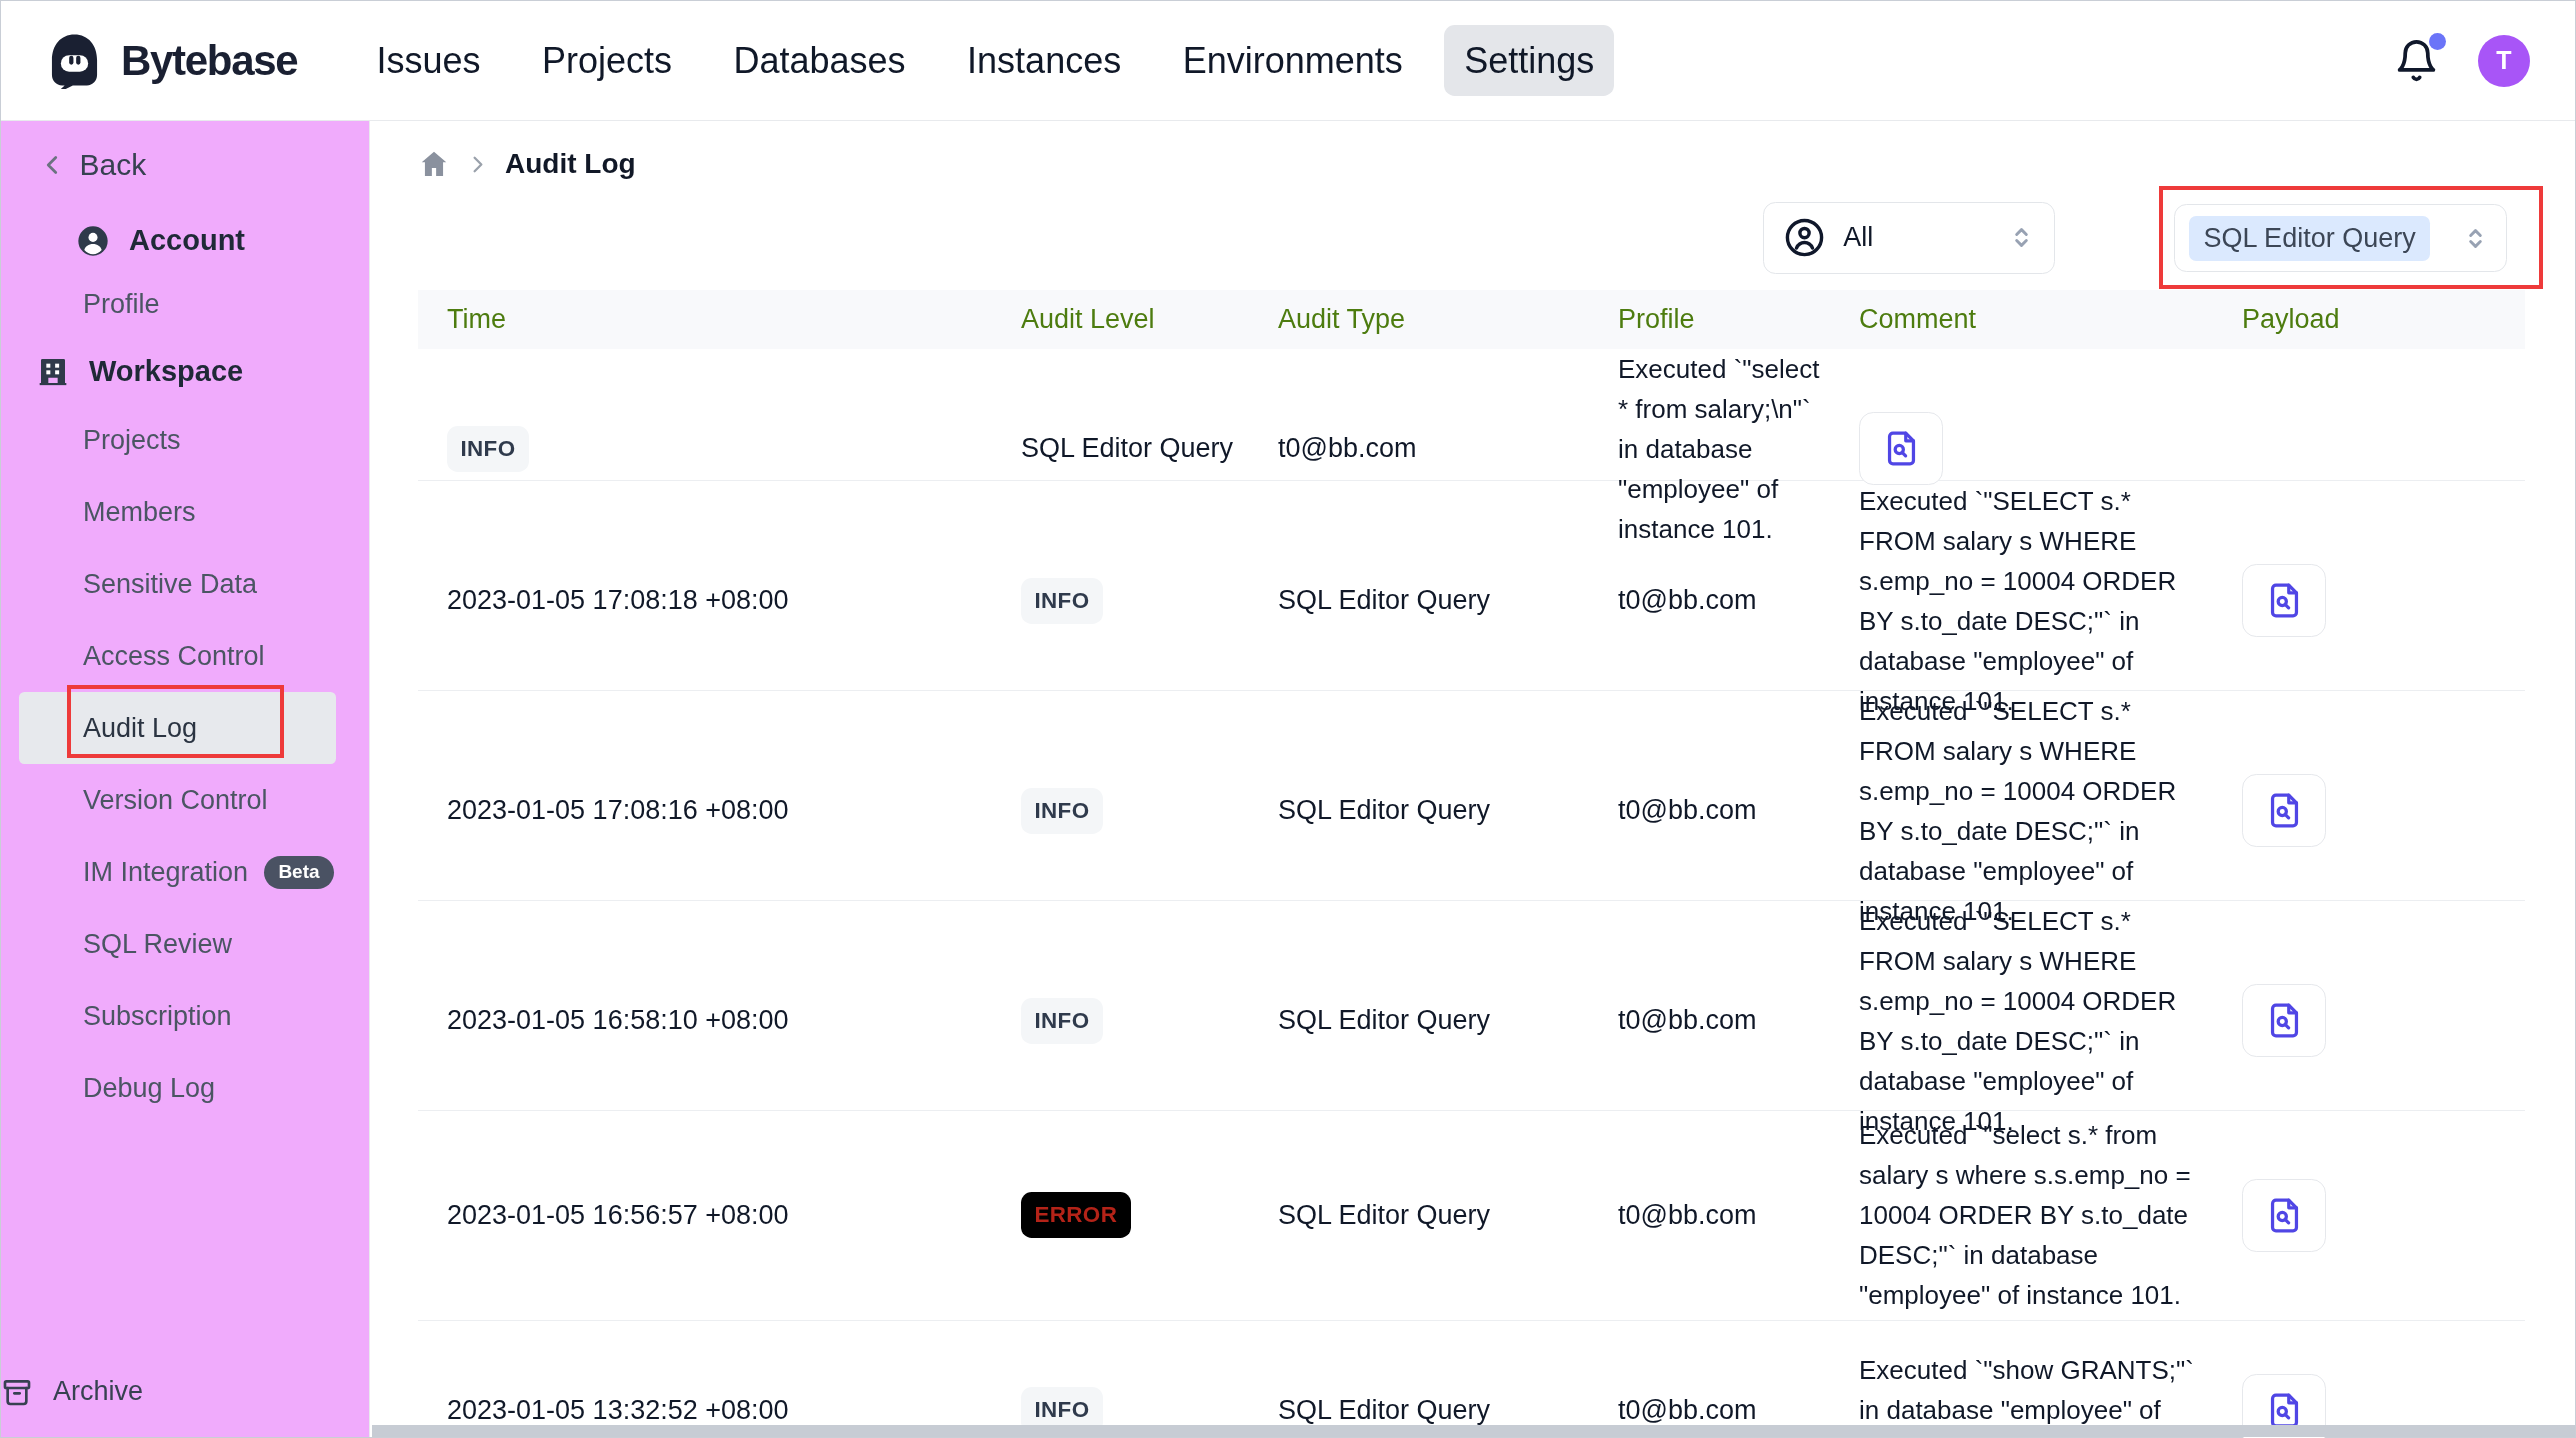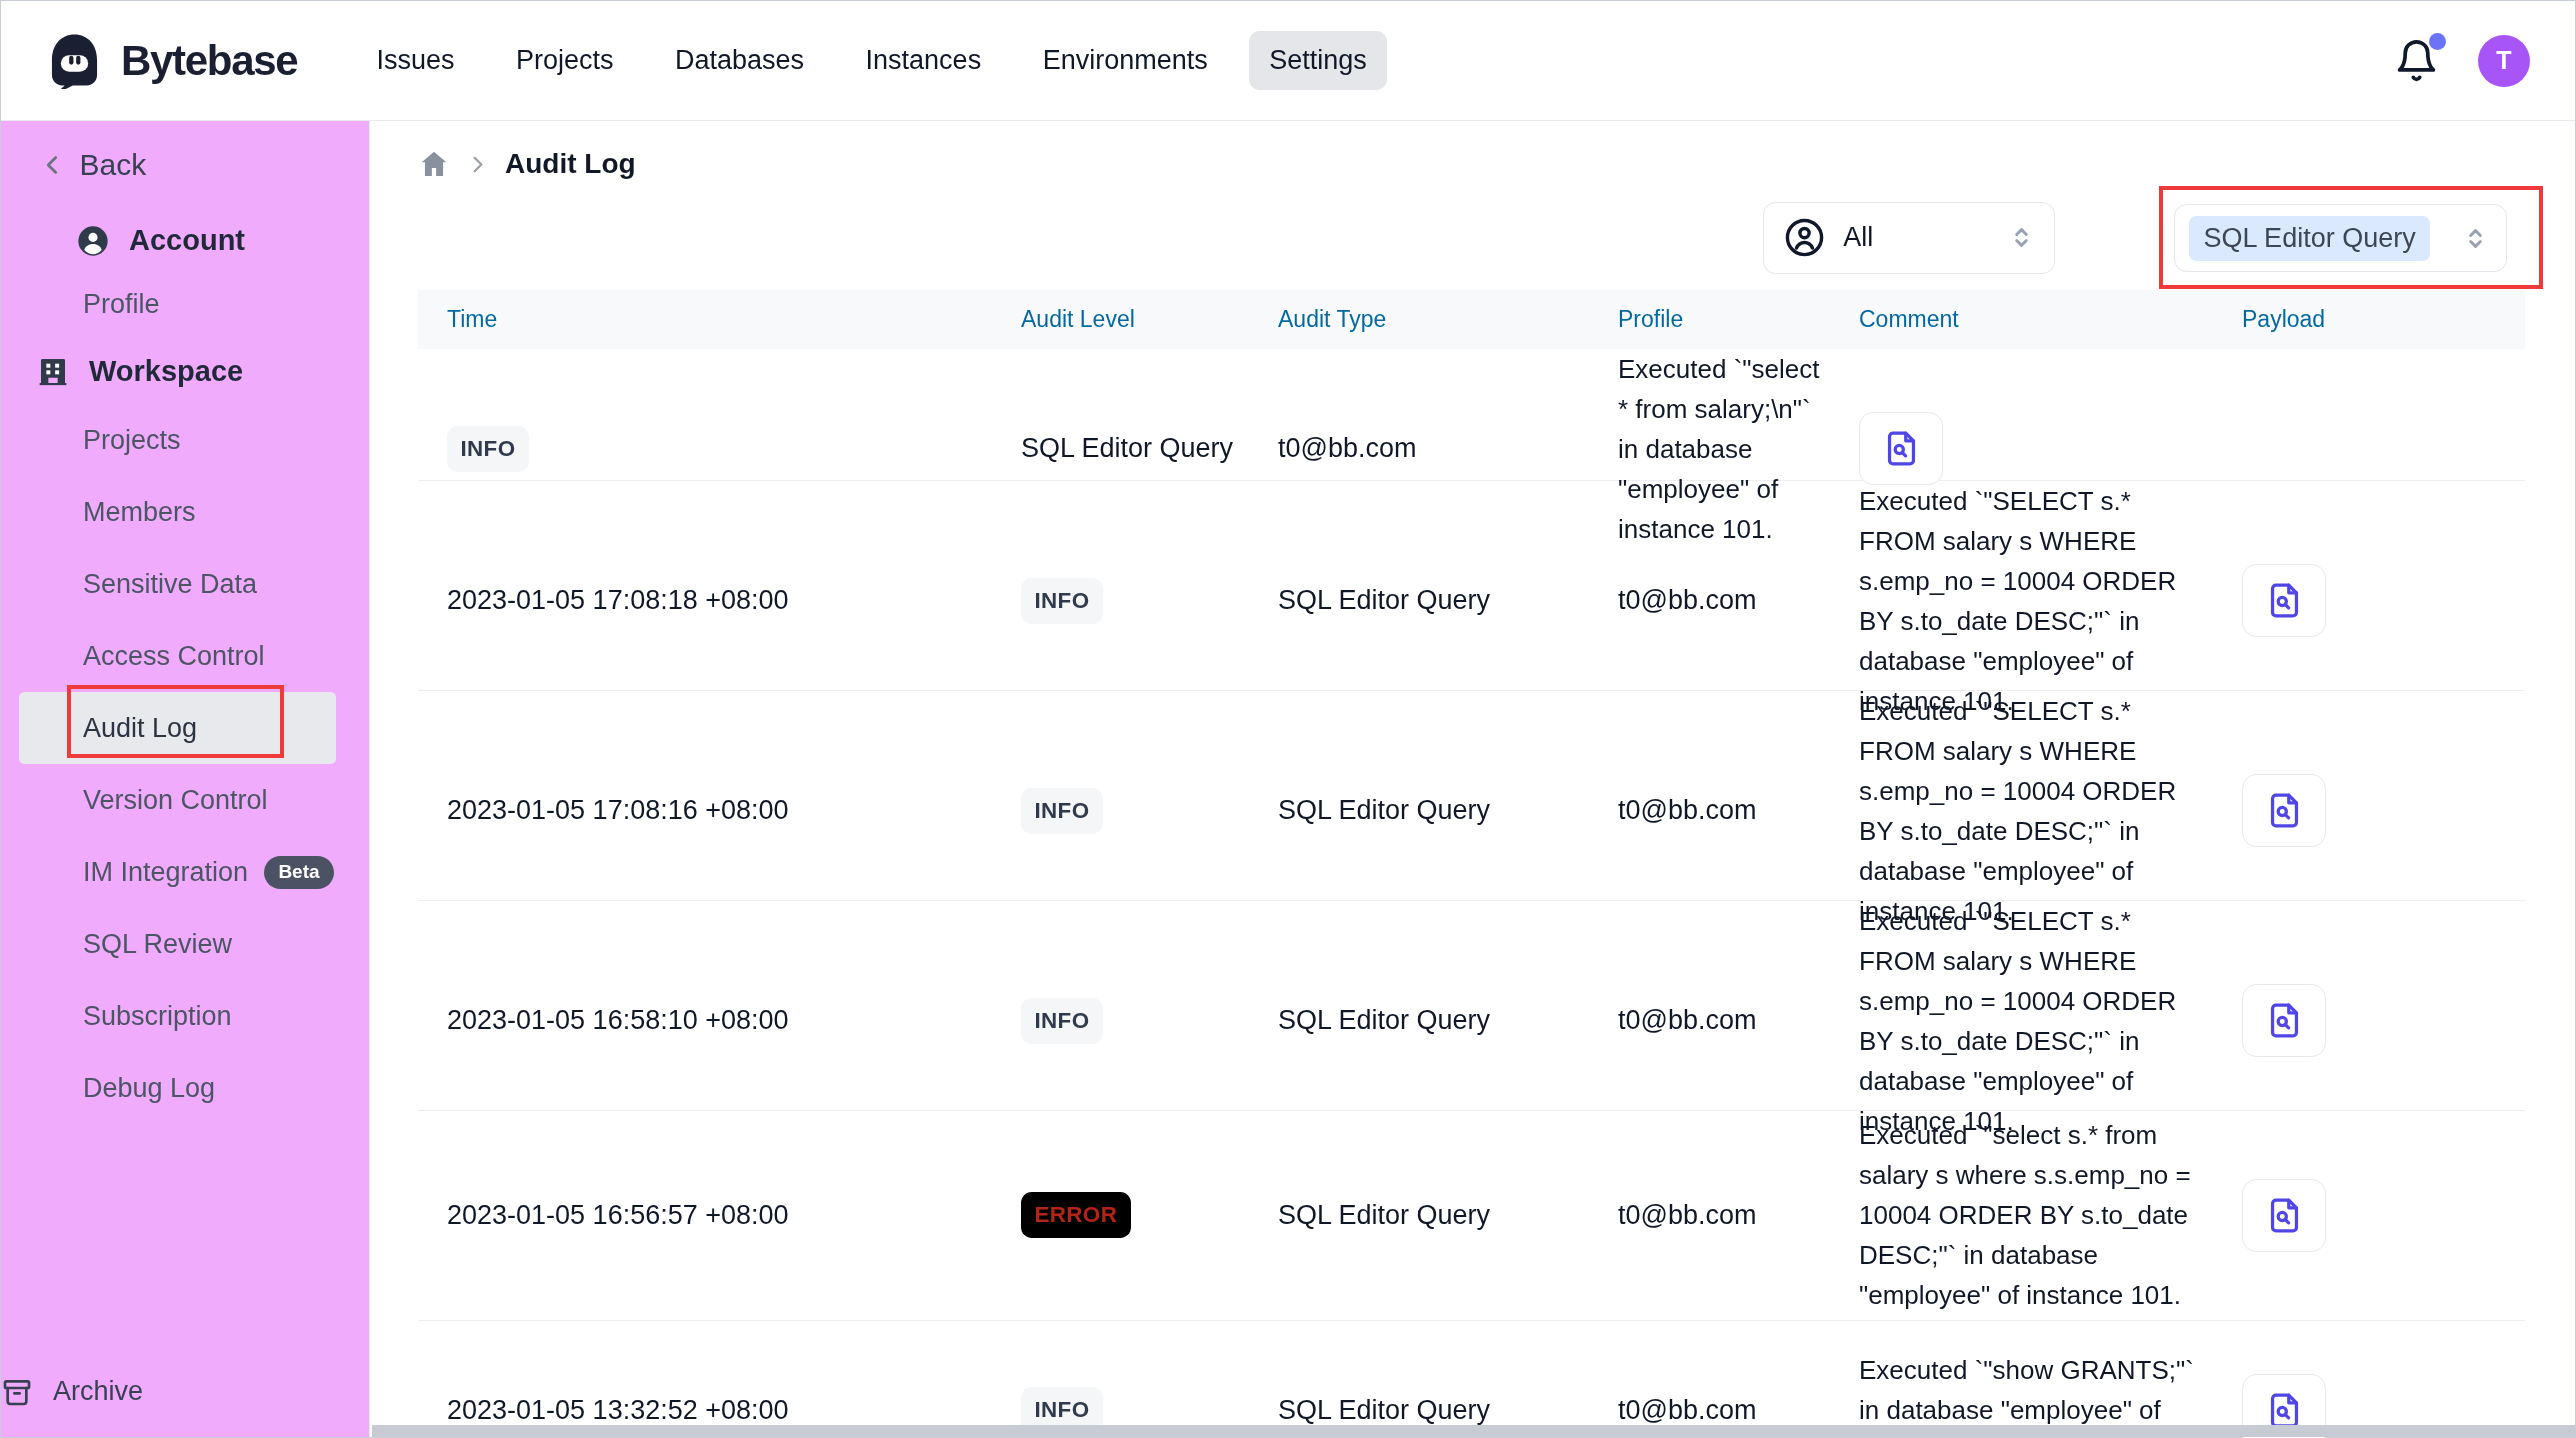--- a/index.html
+++ b/index.html
@@ -8,21 +8,21 @@
     font-family:"Liberation Sans","DejaVu Sans",sans-serif;
     background:#ffffff; color:#101828;
   }
   .window { width:2576px; height:1438px; border:1.8px solid #c9ced6; position:relative; display:flex; flex-direction:column; }
 
   
   .topnav { height:120px; flex:0 0 120px; display:flex; align-items:center; padding:0 45px; border-bottom:1.8px solid #e8eaed; background:#fff; }
   .brand { display:flex; align-items:center; gap:18px; }
   .brand-name { font-size:42px; font-weight:800; letter-spacing:-1.3px; color:#1a2032; }
   .nav-links { display:flex; align-items:center; gap:21.5px; margin-left:59px; }
-  .nav-link { font-size:27px; color:#101828; padding:14.3px 20px; border-radius:10.7px; cursor:pointer; white-space:nowrap; }
+  .nav-link { font-size:36px; color:#101828; padding:14.3px 20px; border-radius:10.7px; cursor:pointer; white-space:nowrap; }
   .nav-link.active { background:#e4e6ea; }
   .nav-right { margin-left:auto; display:flex; align-items:center; gap:39px; }
   .bell-wrap { position:relative; width:45px; height:45px; }
   .bell-dot { position:absolute; top:-5.4px; right:-7.2px; width:17px; height:17px; border-radius:50%; background:#6b74f8; }
   .avatar { width:52px; height:52px; border-radius:50%; background:#a855f7; color:#fff; font-size:25px; font-weight:700; display:flex; align-items:center; justify-content:center; }
 
   
   .app { flex:1; display:flex; min-height:0; }
   .sidebar { width:369px; flex:0 0 369px; border-right:1.8px solid #e8eaed; display:flex; flex-direction:column; background:#f0abfc; }
   .main { flex:1; position:relative; padding:0 50px 0 48px; min-width:0; }
@@ -50,21 +50,21 @@
   .dd-creator .dd-label { font-size:27px; color:#101828; }
   .dd-type { width:333px; height:68px; padding:0 16px 0 14.3px; }
   .dd-chevrons { margin-left:auto; }
   .type-chip { background:#dbe9fe; border-radius:7.2px; padding:7.2px 14.3px; font-size:27px; color:#3c4656; white-space:nowrap; }
   .annot-filter { border:4.5px solid #ee3a3a; padding:14.3px 32px 12.5px 10.7px; margin-right:-18px; display:flex; }
 
   
   .table { margin-top:9px; }
   .t-head, .t-row { display:grid; grid-template-columns:574px 257px 340px 241px 383px 1fr; align-items:center; }
   .t-head { height:59px; background:#f8f9fb; }
-  .t-head > div { padding-left:29px; font-size:23px; color:#0369a1; }
+  .t-head > div { padding-left:29px; font-size:27px; color:#4d7c0f; }
   .t-row { border-bottom:1.8px solid #eceef1; }
   .t-row > div { padding-left:29px; }
   .t-row.h-sm { height:132px; }
   .t-row.h-lg { height:210px; }
   .t-row.h-cut { height:179px; border-bottom:none; }
   .cell-time, .cell-type, .cell-creator { font-size:27px; color:#101828; }
   .cell-comment { font-size:26px; line-height:40px; color:#101828; padding-right:9px; }
   .badge { display:inline-block; background:#f4f6f8; color:#2f3a4c; font-size:22.4px; font-weight:700; padding:10px 13.4px; border-radius:10.7px; letter-spacing:0.4px; }
   .badge.error { background:#000000; color:#b42318; }
   .payload-btn { width:84px; height:73px; border:1.8px solid #e6e8ec; border-radius:14.3px; background:#fff; display:flex; align-items:center; justify-content:center; cursor:pointer; }

